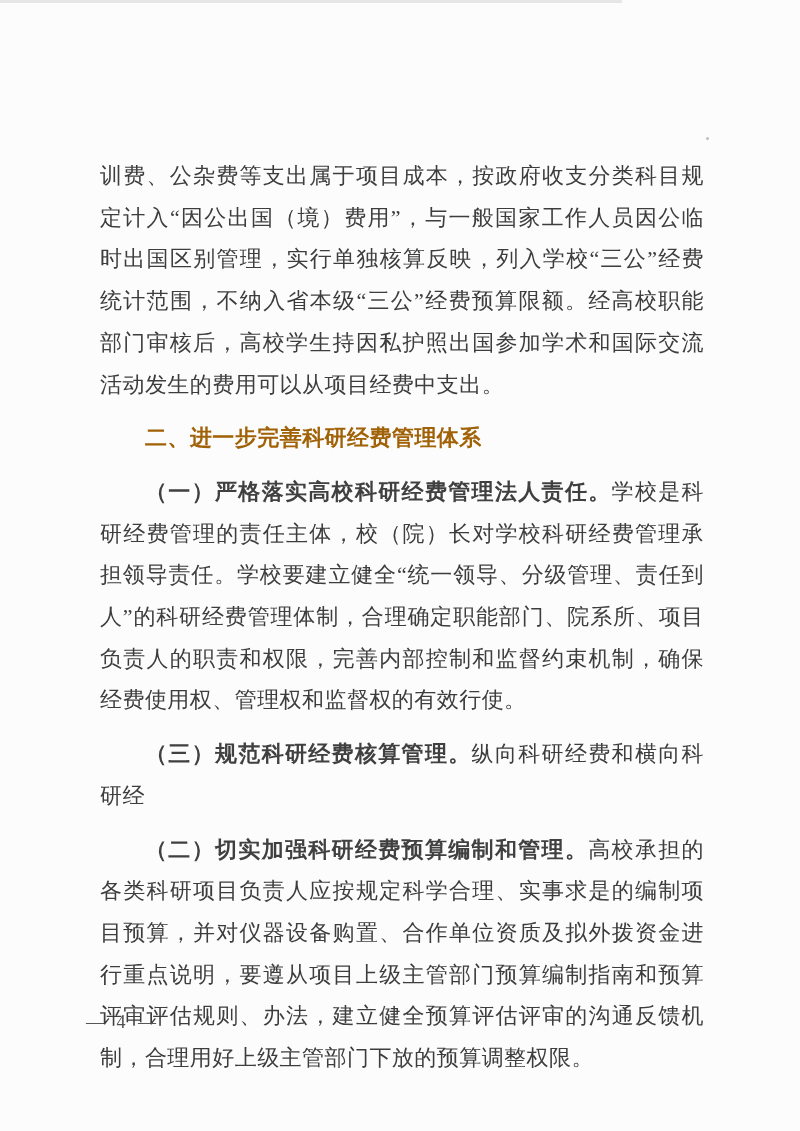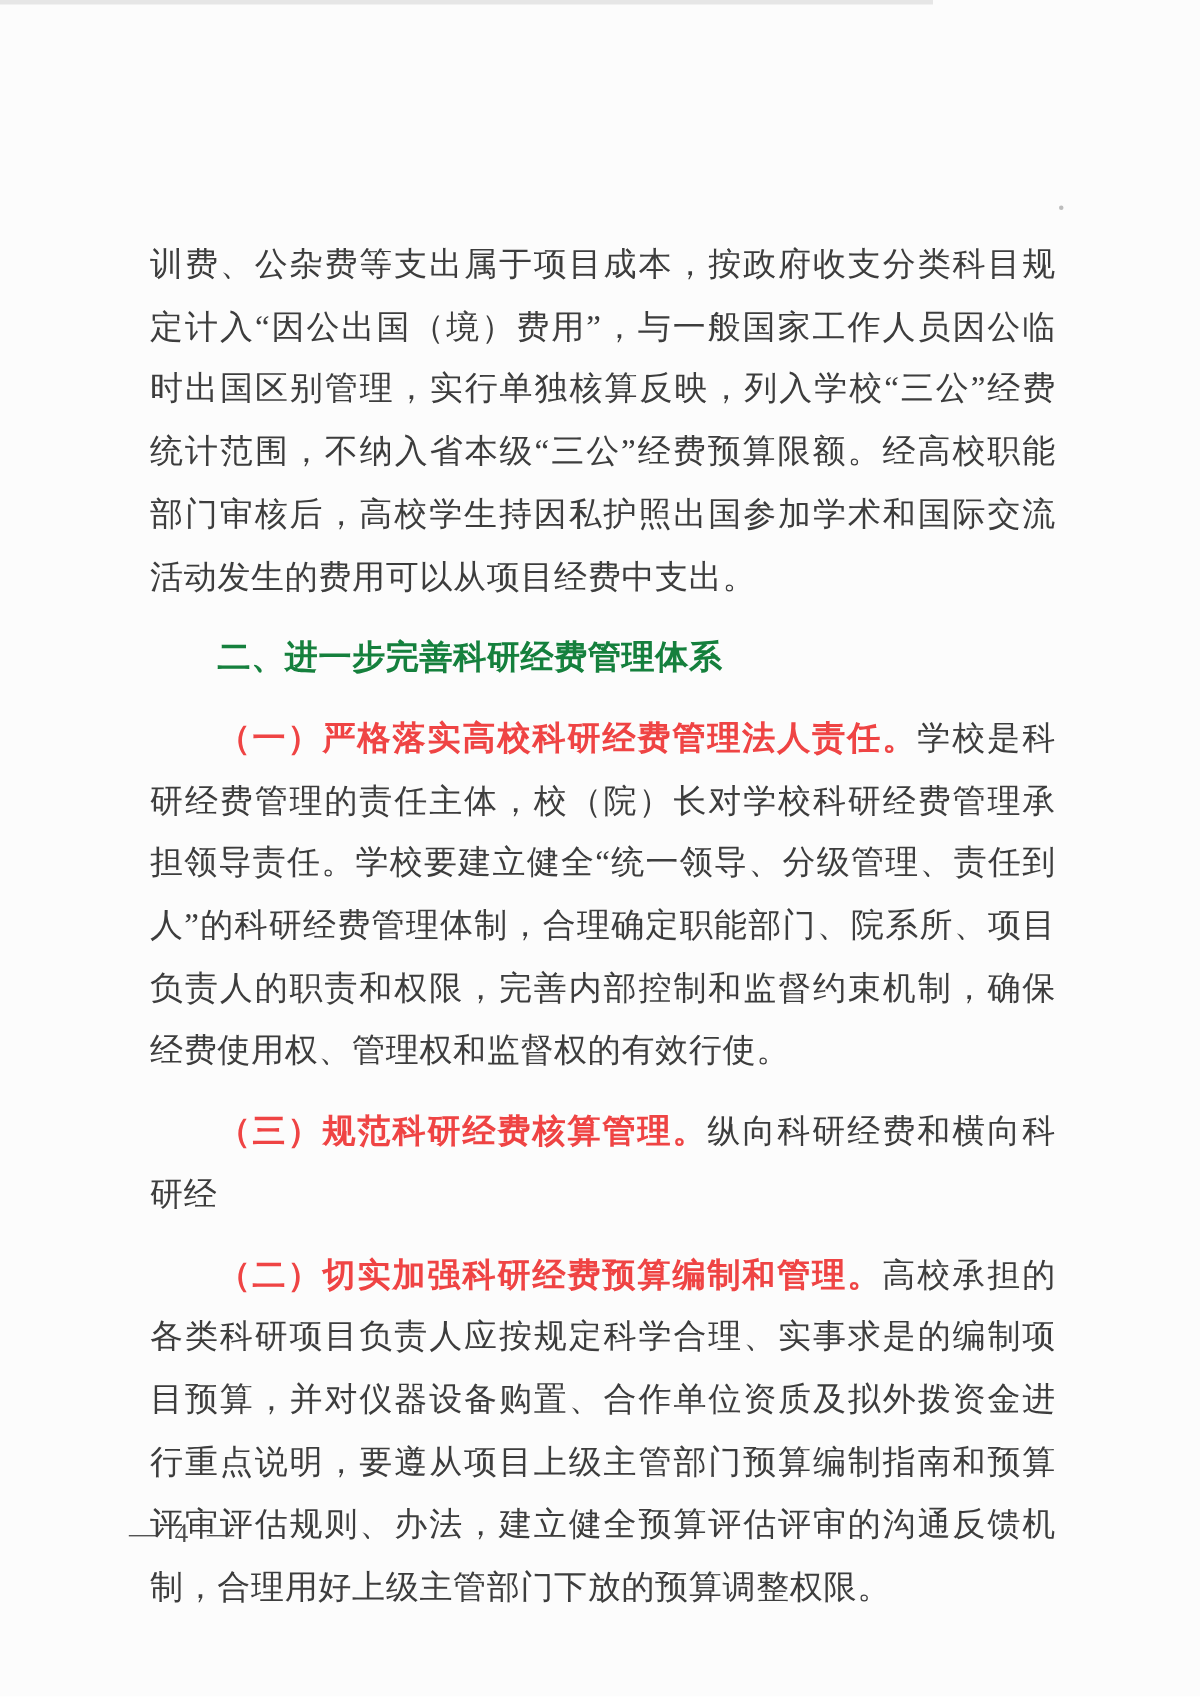--- a/index.html
+++ b/index.html
@@ -21,25 +21,25 @@
   .content{
     position:absolute;left:88px;top:143px;width:628px;
     font-size:22px;line-height:41.7px;letter-spacing:0.45px;
     color:#3d3d3d;
     text-align:justify;
     word-break:break-all;
   }
   .content p{margin:12px;padding:0;}
   .para-indent{text-indent:45px;}
   .section-heading{
-    font-weight:bold;color:#15803d;text-indent:45px;
+    font-weight:bold;color:#a16207;text-indent:45px;
     font-family:Liberation Sans, sans-serif;
     font-size:22px;
   }
-  .item-lead{font-weight:bold;color:#ef4444;}
+  .item-lead{font-weight:bold;color:#404040;}
   .footer-page-number{
     position:absolute;left:86px;top:1008px;
     font-size:18px;line-height:28px;letter-spacing:4px;
     color:#4f4f4f;
     font-family:"Liberation Serif","DejaVu Serif",serif;
   }
 </style>
 </head>
 <body>
 

